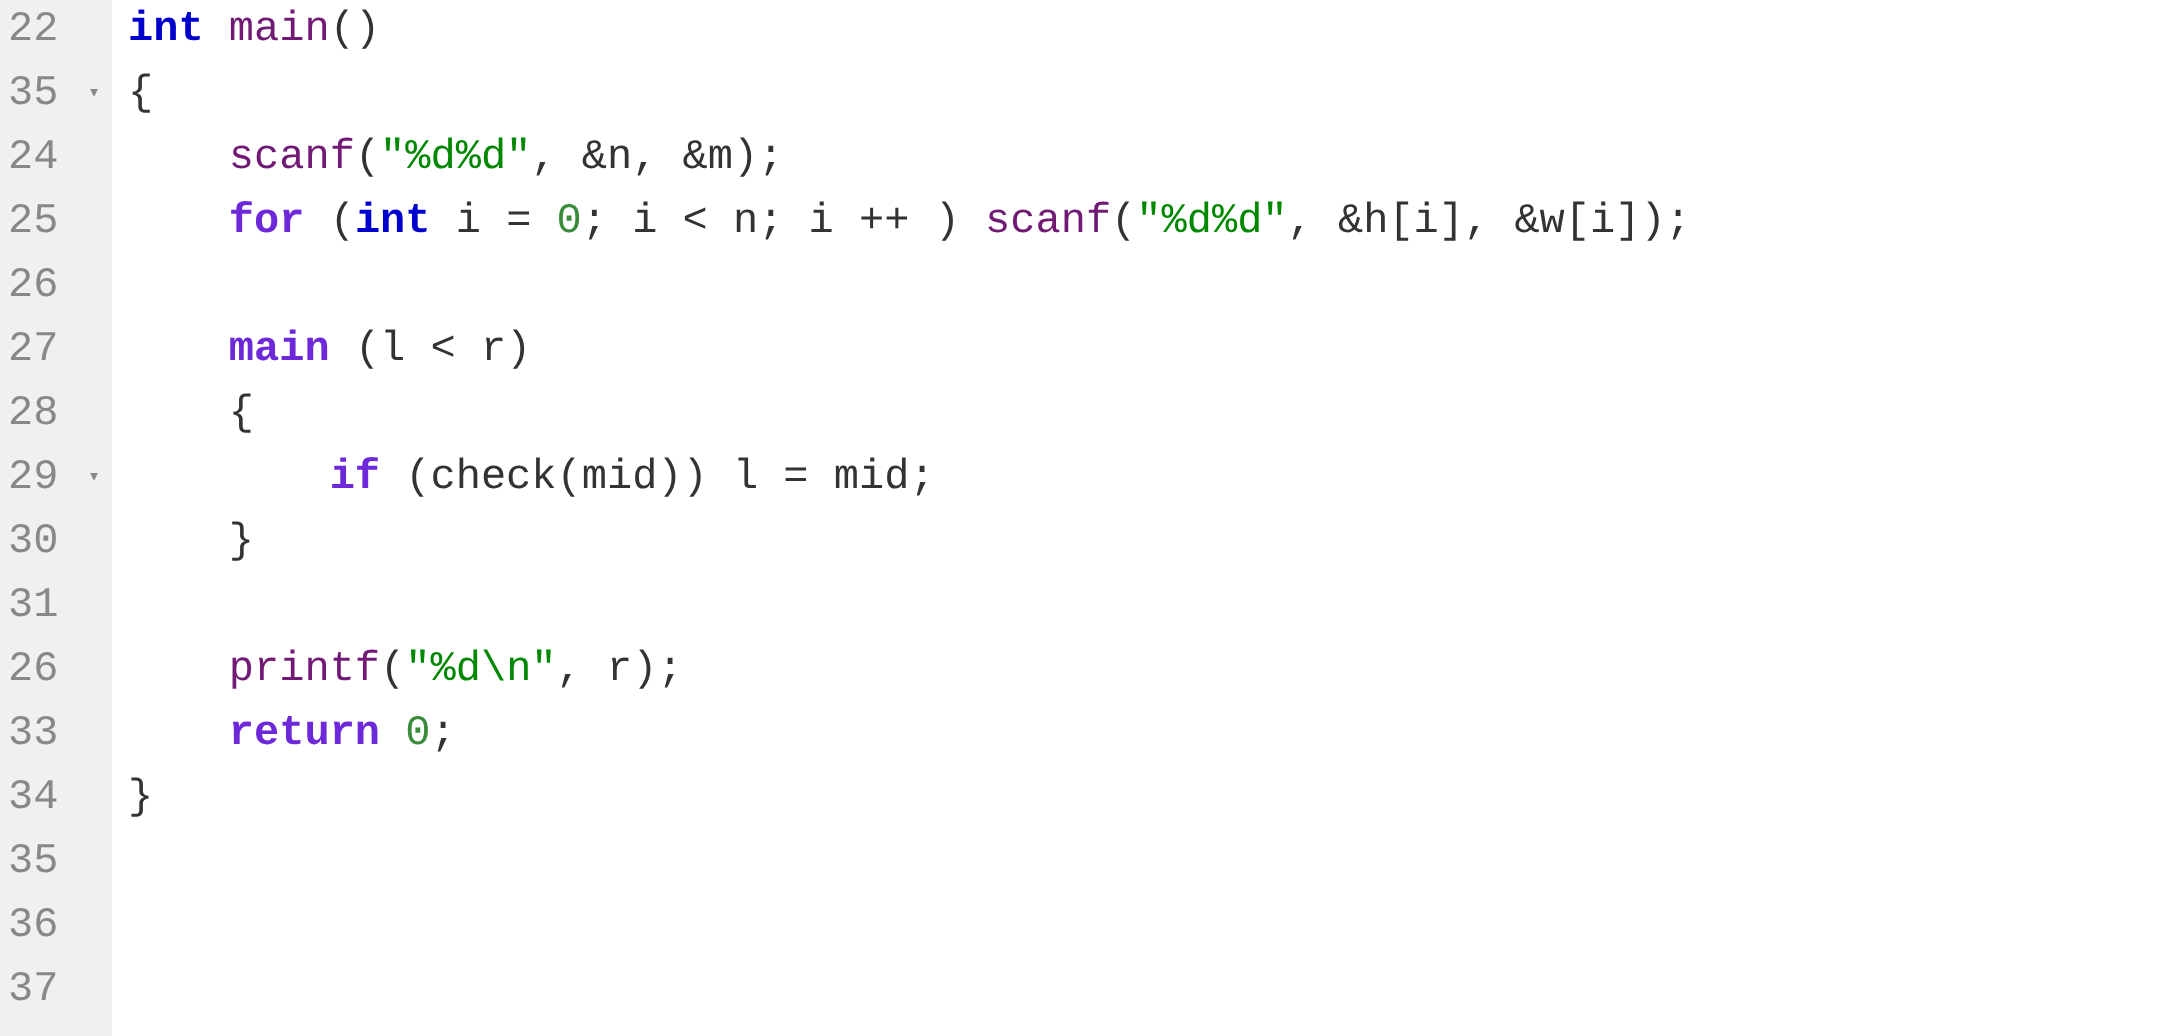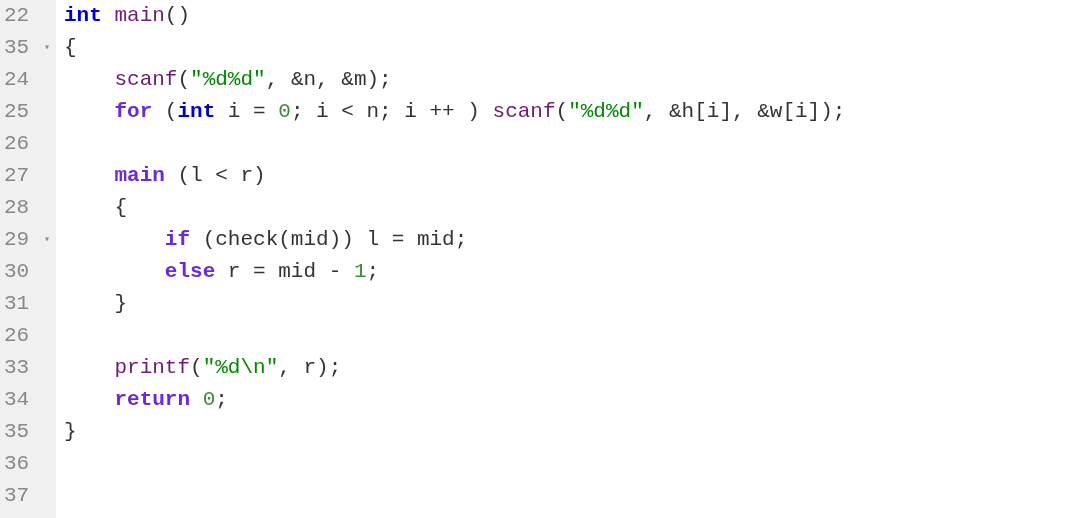--- a/index.html
+++ b/index.html
@@ -75,19 +75,18 @@
 
 <div class="code-area">
   <div class="code-line"><span class="type">int</span> <span class="fn">main</span><span>()</span></div>
   <div class="code-line"><span>{</span></div>
   <div class="code-line">    <span class="fn">scanf</span><span>(</span><span class="str">"%d%d"</span><span>, &amp;n, &amp;m);</span></div>
   <div class="code-line">    <span class="kw">for</span><span> (</span><span class="type">int</span><span> i = </span><span class="num">0</span><span>; i &lt; n; i ++ ) </span><span class="fn">scanf</span><span>(</span><span class="str">"%d%d"</span><span>, &amp;h[i], &amp;w[i]);</span></div>
   <div class="code-line"><span></span></div>
   <div class="code-line">    <span class="kw">main</span><span> (l &lt; r)</span></div>
   <div class="code-line">    <span>{</span></div>
   <div class="code-line">        <span class="kw">if</span><span> (check(mid)) l = mid;</span></div>
-  <div class="code-line">        <span class="kw">else</span><span> r = mid - </span><span class="num">1</span><span>;</span></div>
   <div class="code-line">    <span>}</span></div>
   <div class="code-line"><span></span></div>
   <div class="code-line">    <span class="fn">printf</span><span>(</span><span class="str">"%d\n"</span><span>, r);</span></div>
   <div class="code-line">    <span class="kw">return</span><span> </span><span class="num">0</span><span>;</span></div>
   <div class="code-line"><span>}</span></div>
 </div>
 
 </body></html>

